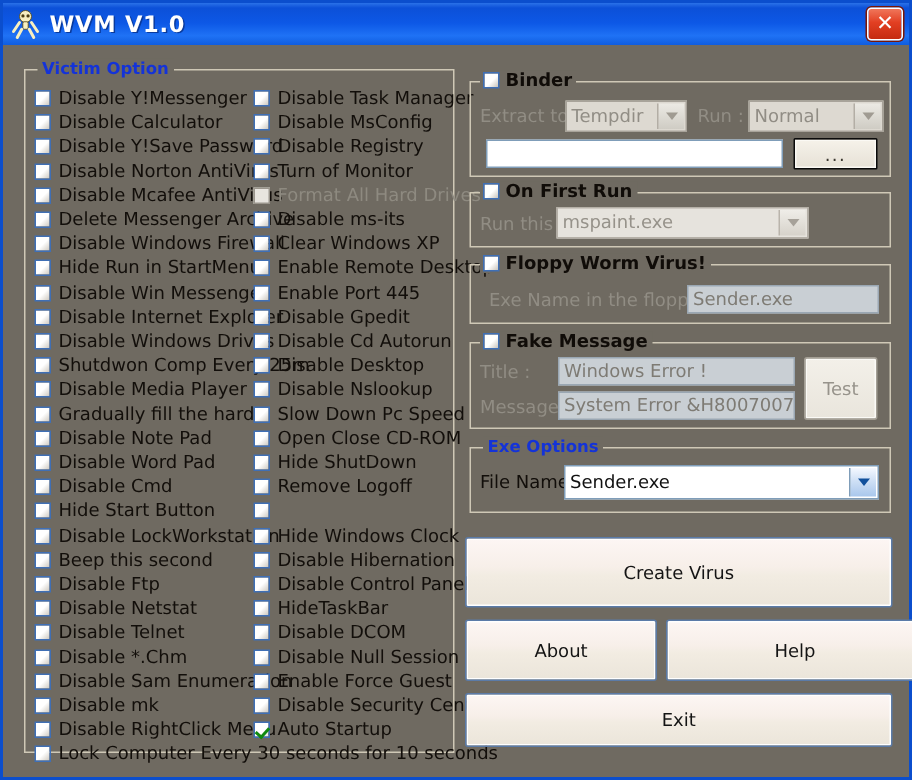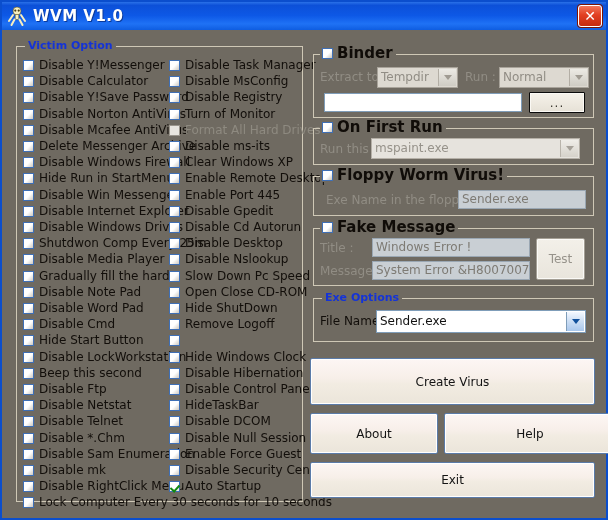--- a/index.html
+++ b/index.html
@@ -47,21 +47,21 @@
     border:1px solid #cfc8b6;
     box-sizing:border-box;
   }
   .group > .gtitle{
     position:absolute;top:-8px;left:8px;
     padding:0 3px;background:#6f6a61;
     font-size:12px;font-weight:bold;line-height:13px;
     white-space:nowrap;
   }
   .gtitle.blue{color:#1433d8;font-family:"DejaVu Sans",sans-serif;font-size:11px;}
-  .gtitle.black{color:#100c08;font-family:"DejaVu Sans",sans-serif;font-size:15px;}
+  .gtitle.black{color:#100c08;font-family:"DejaVu Sans",sans-serif;font-size:12px;}
   .gtitle.withbox{left:6px;padding-left:17px;}
   .gtitle .tcb{
     position:absolute;left:2px;top:1px;
     width:11px;height:11px;box-sizing:border-box;
     background:linear-gradient(135deg,#ffffff 55%,#c9c4bb 100%);
     border:1px solid #3f6fb5;
   }
   
   .chk{
     position:absolute;display:flex;align-items:center;height:15px;
@@ -421,21 +421,21 @@
       <span>...</span>
     </div>
   </div>
 
   <div class="group" style="left:311px;top:126px;width:281px;height:37px;">
     <div class="gtitle black withbox">
       <span class="tcb"></span>
       <span>On First Run</span>
     </div>
     <div class="lbl dim" style="left:6px;top:13px;">Run this :</div>
-    <div class="combo dis2" style="left:57px;top:9px;width:209px;height:21px;">
+    <div class="combo dis2" style="left:57px;top:9px;width:168px;height:21px;">
       <span>mspaint.exe</span>
       <span class="arw">
           <i></i>
         </span>
     </div>
   </div>
 
   <div class="group" style="left:311px;top:174px;width:281px;height:40px;">
     <div class="gtitle black withbox">
       <span class="tcb"></span>

